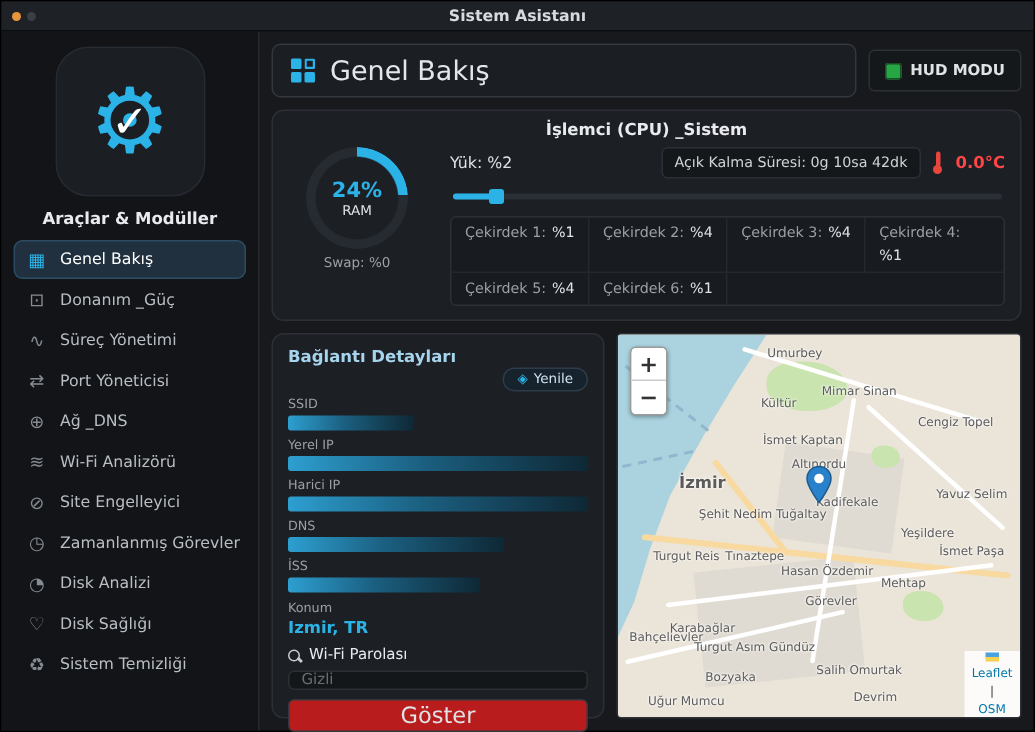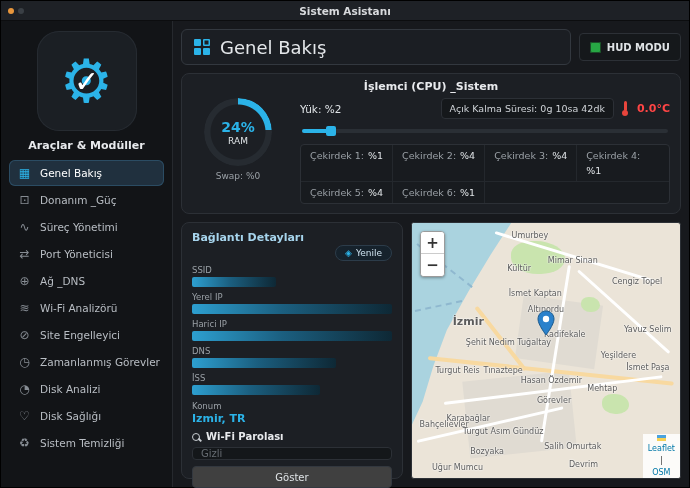--- a/index.html
+++ b/index.html
@@ -107,27 +107,27 @@
   .field-label { font-size:8.5px; color:#9aa0a6; margin-bottom:2px; }
   .field-bar { height:10px; border-radius:2px;
     background:linear-gradient(90deg, #2d9fd0 0%, #1b5f80 45%, #0e2835 100%); }
   .loc-label { font-size:8.5px; color:#9aa0a6; margin-top:1px; }
   .loc-value { font-size:11px; font-weight:700; color:#2bb3e8; margin:1px 0 4px; }
   .wifi-row { display:flex; align-items:center; gap:6px; margin:2px 0 5px; }
   .lens { position:relative; width:8px; height:8px; border:1.5px solid #c7ccd1;
     border-radius:50%; flex:0 0 8px; }
   .lens::after { content:''; position:absolute; width:4px; height:1.5px; background:#c7ccd1;
     right:-3px; bottom:-1px; transform:rotate(45deg); }
-  .wifi-label { font-size:10px; font-weight:700; color:#e8eaed; }
+  .wifi-label { font-size:10px; font-weight:400; color:#e8eaed; }
   .pw-row { display:flex; gap:6px;flex-direction:column; }
   .pw-input { flex:1; min-width:0; height:22px; background:#14171a; border:1px solid #2c3036;
     border-radius:4px; color:#dfe3e6; font-size:10px; padding:0 8px; font-family:inherit; }
   .pw-input::placeholder { color:#676d73; }
-  .show-btn { height:22px; padding:0 10px; background:#404040; border:1px solid #33383f;
-    border-radius:4px; color:#dfe3e6; font-size:10px; font-family:inherit; }
+  .show-btn { height:22px; padding:0 10px; background:#b91c1c; border:1px solid #33383f;
+    border-radius:4px; color:#dfe3e6; font-size:15px; font-family:inherit; }
   .traffic-box { margin-top:auto; border:1px solid #2c3036; border-radius:6px; background:#181b20;
     padding:8px 4px; display:flex; align-items:center; justify-content:space-around; }
   .traffic { display:flex; align-items:center; gap:6px; }
   .t-icon { width:16px; height:16px; border-radius:4px; color:#fff; font-size:11px;
     display:flex; align-items:center; justify-content:center; }
   .t-icon.dl { background:#1779a8; }
   .t-icon.ul { background:#c96a28; }
   .t-val { font-size:11px; font-weight:700; }
   .t-val.dl { color:#2bb3e8; }
   .t-val.ul { color:#ef8a3c; }

